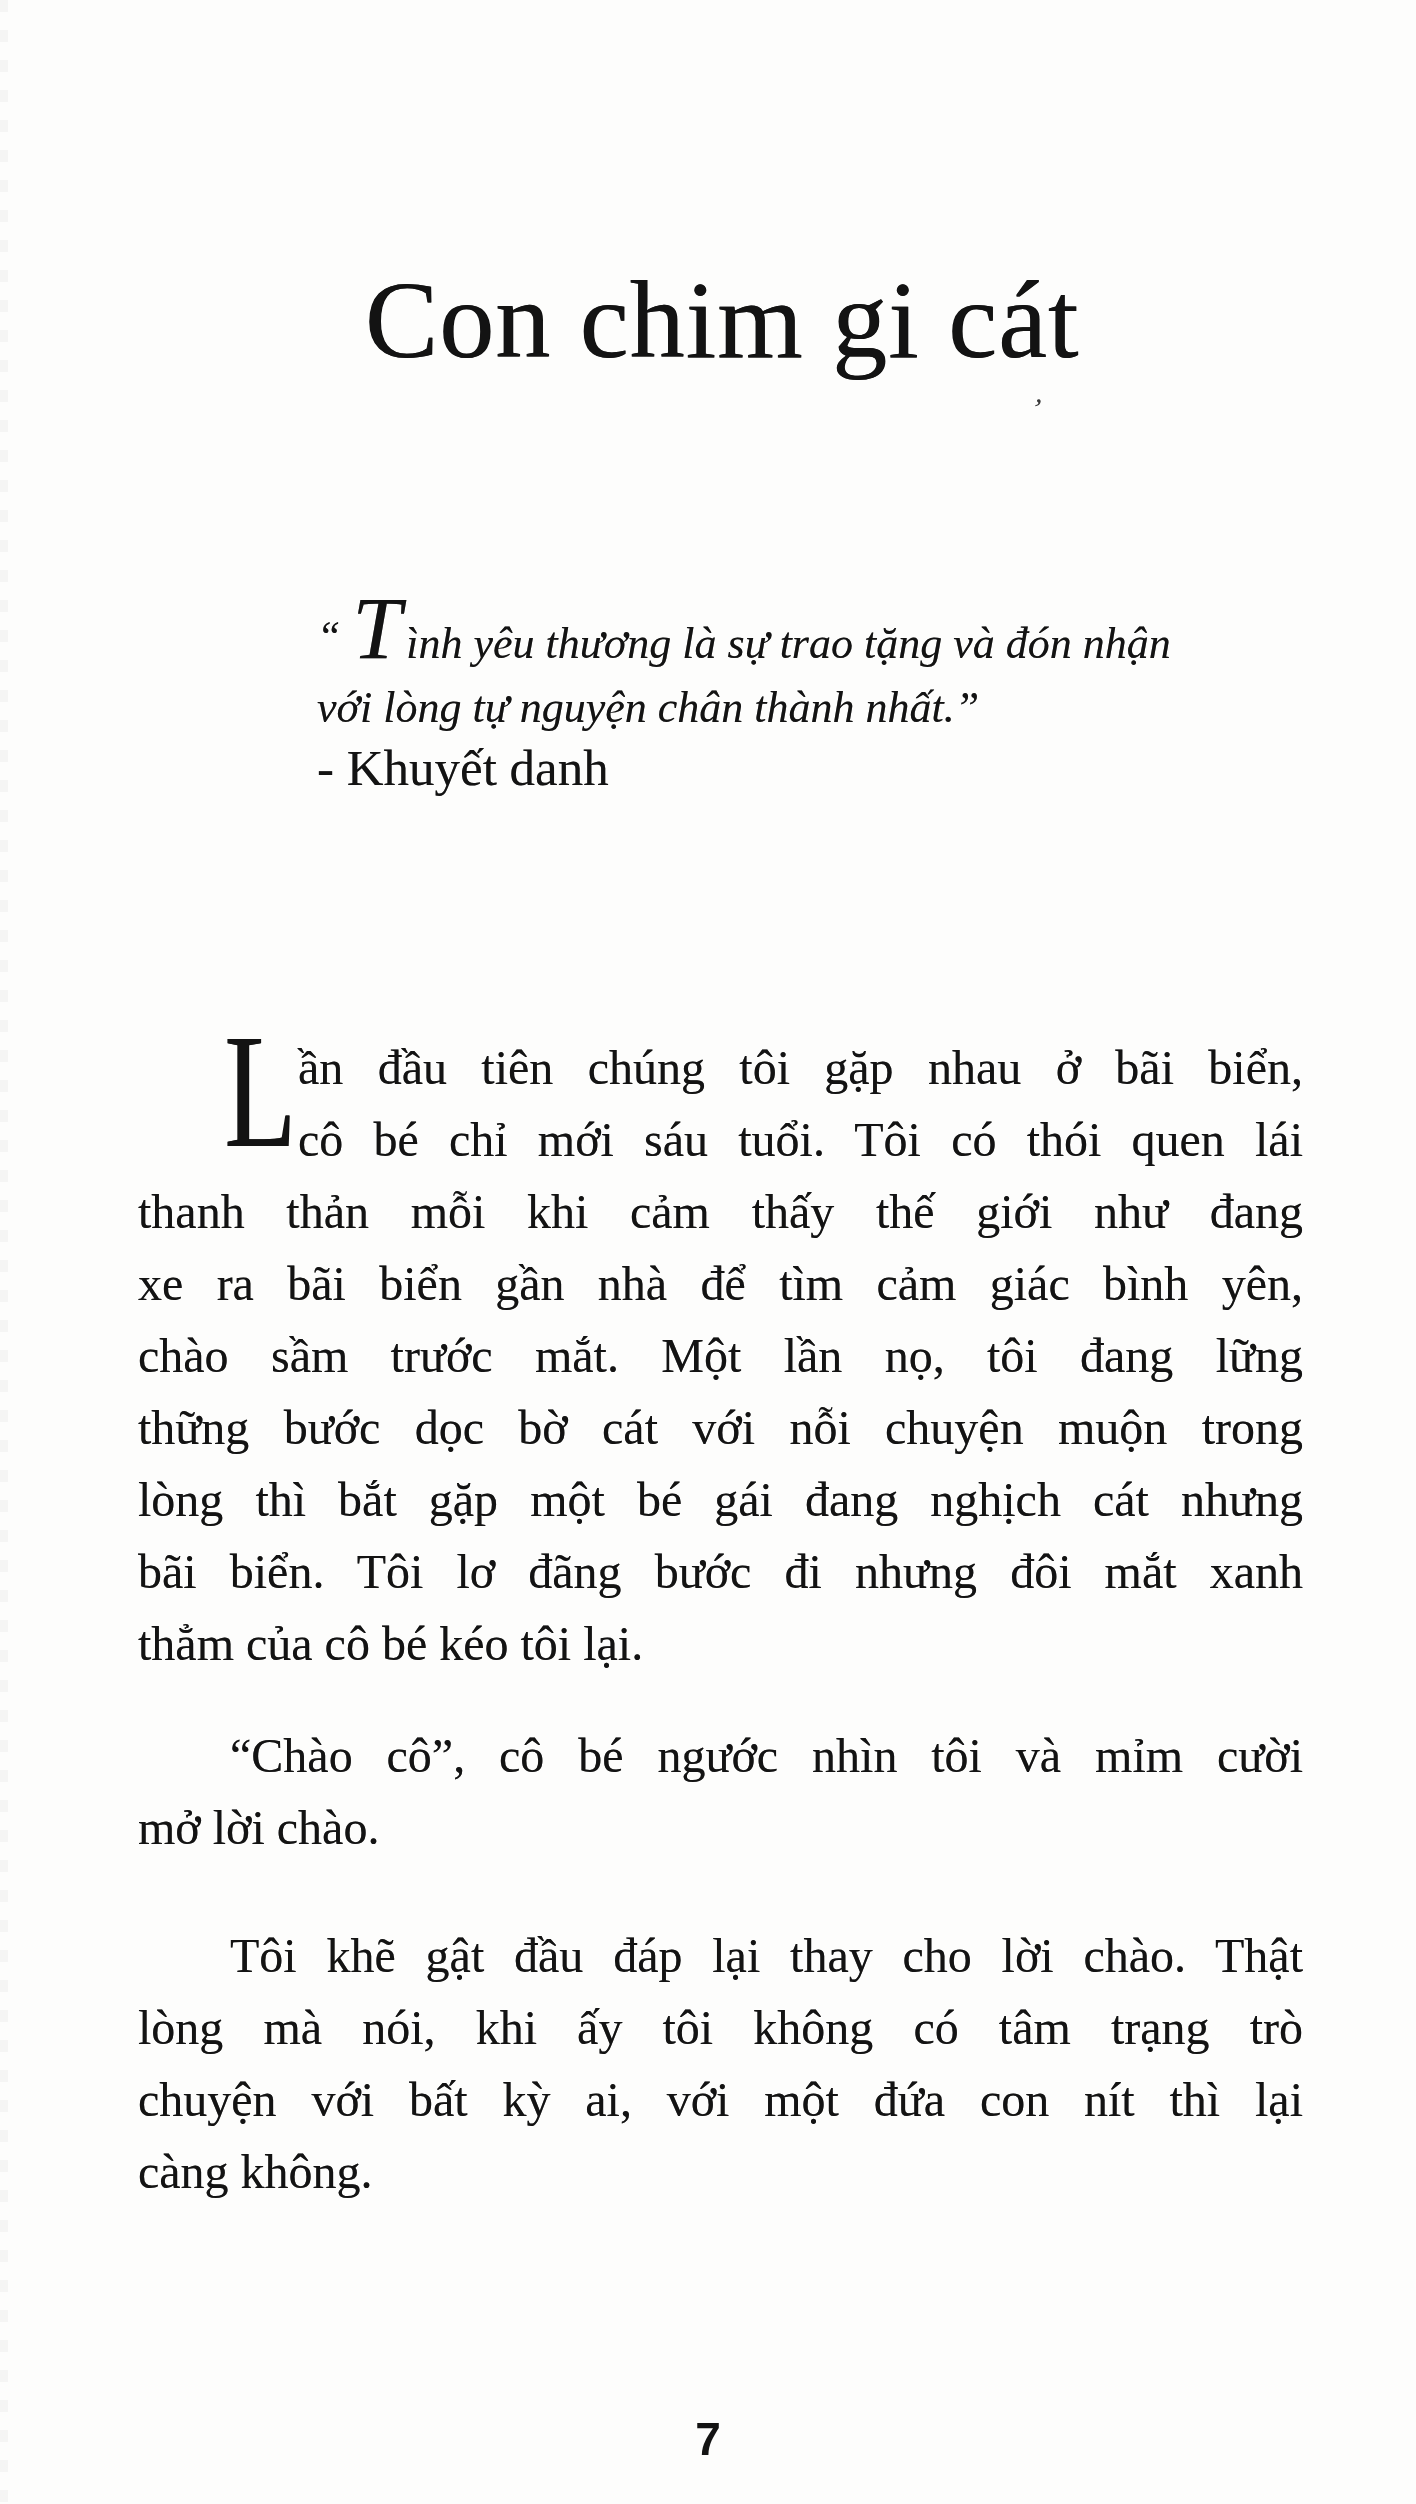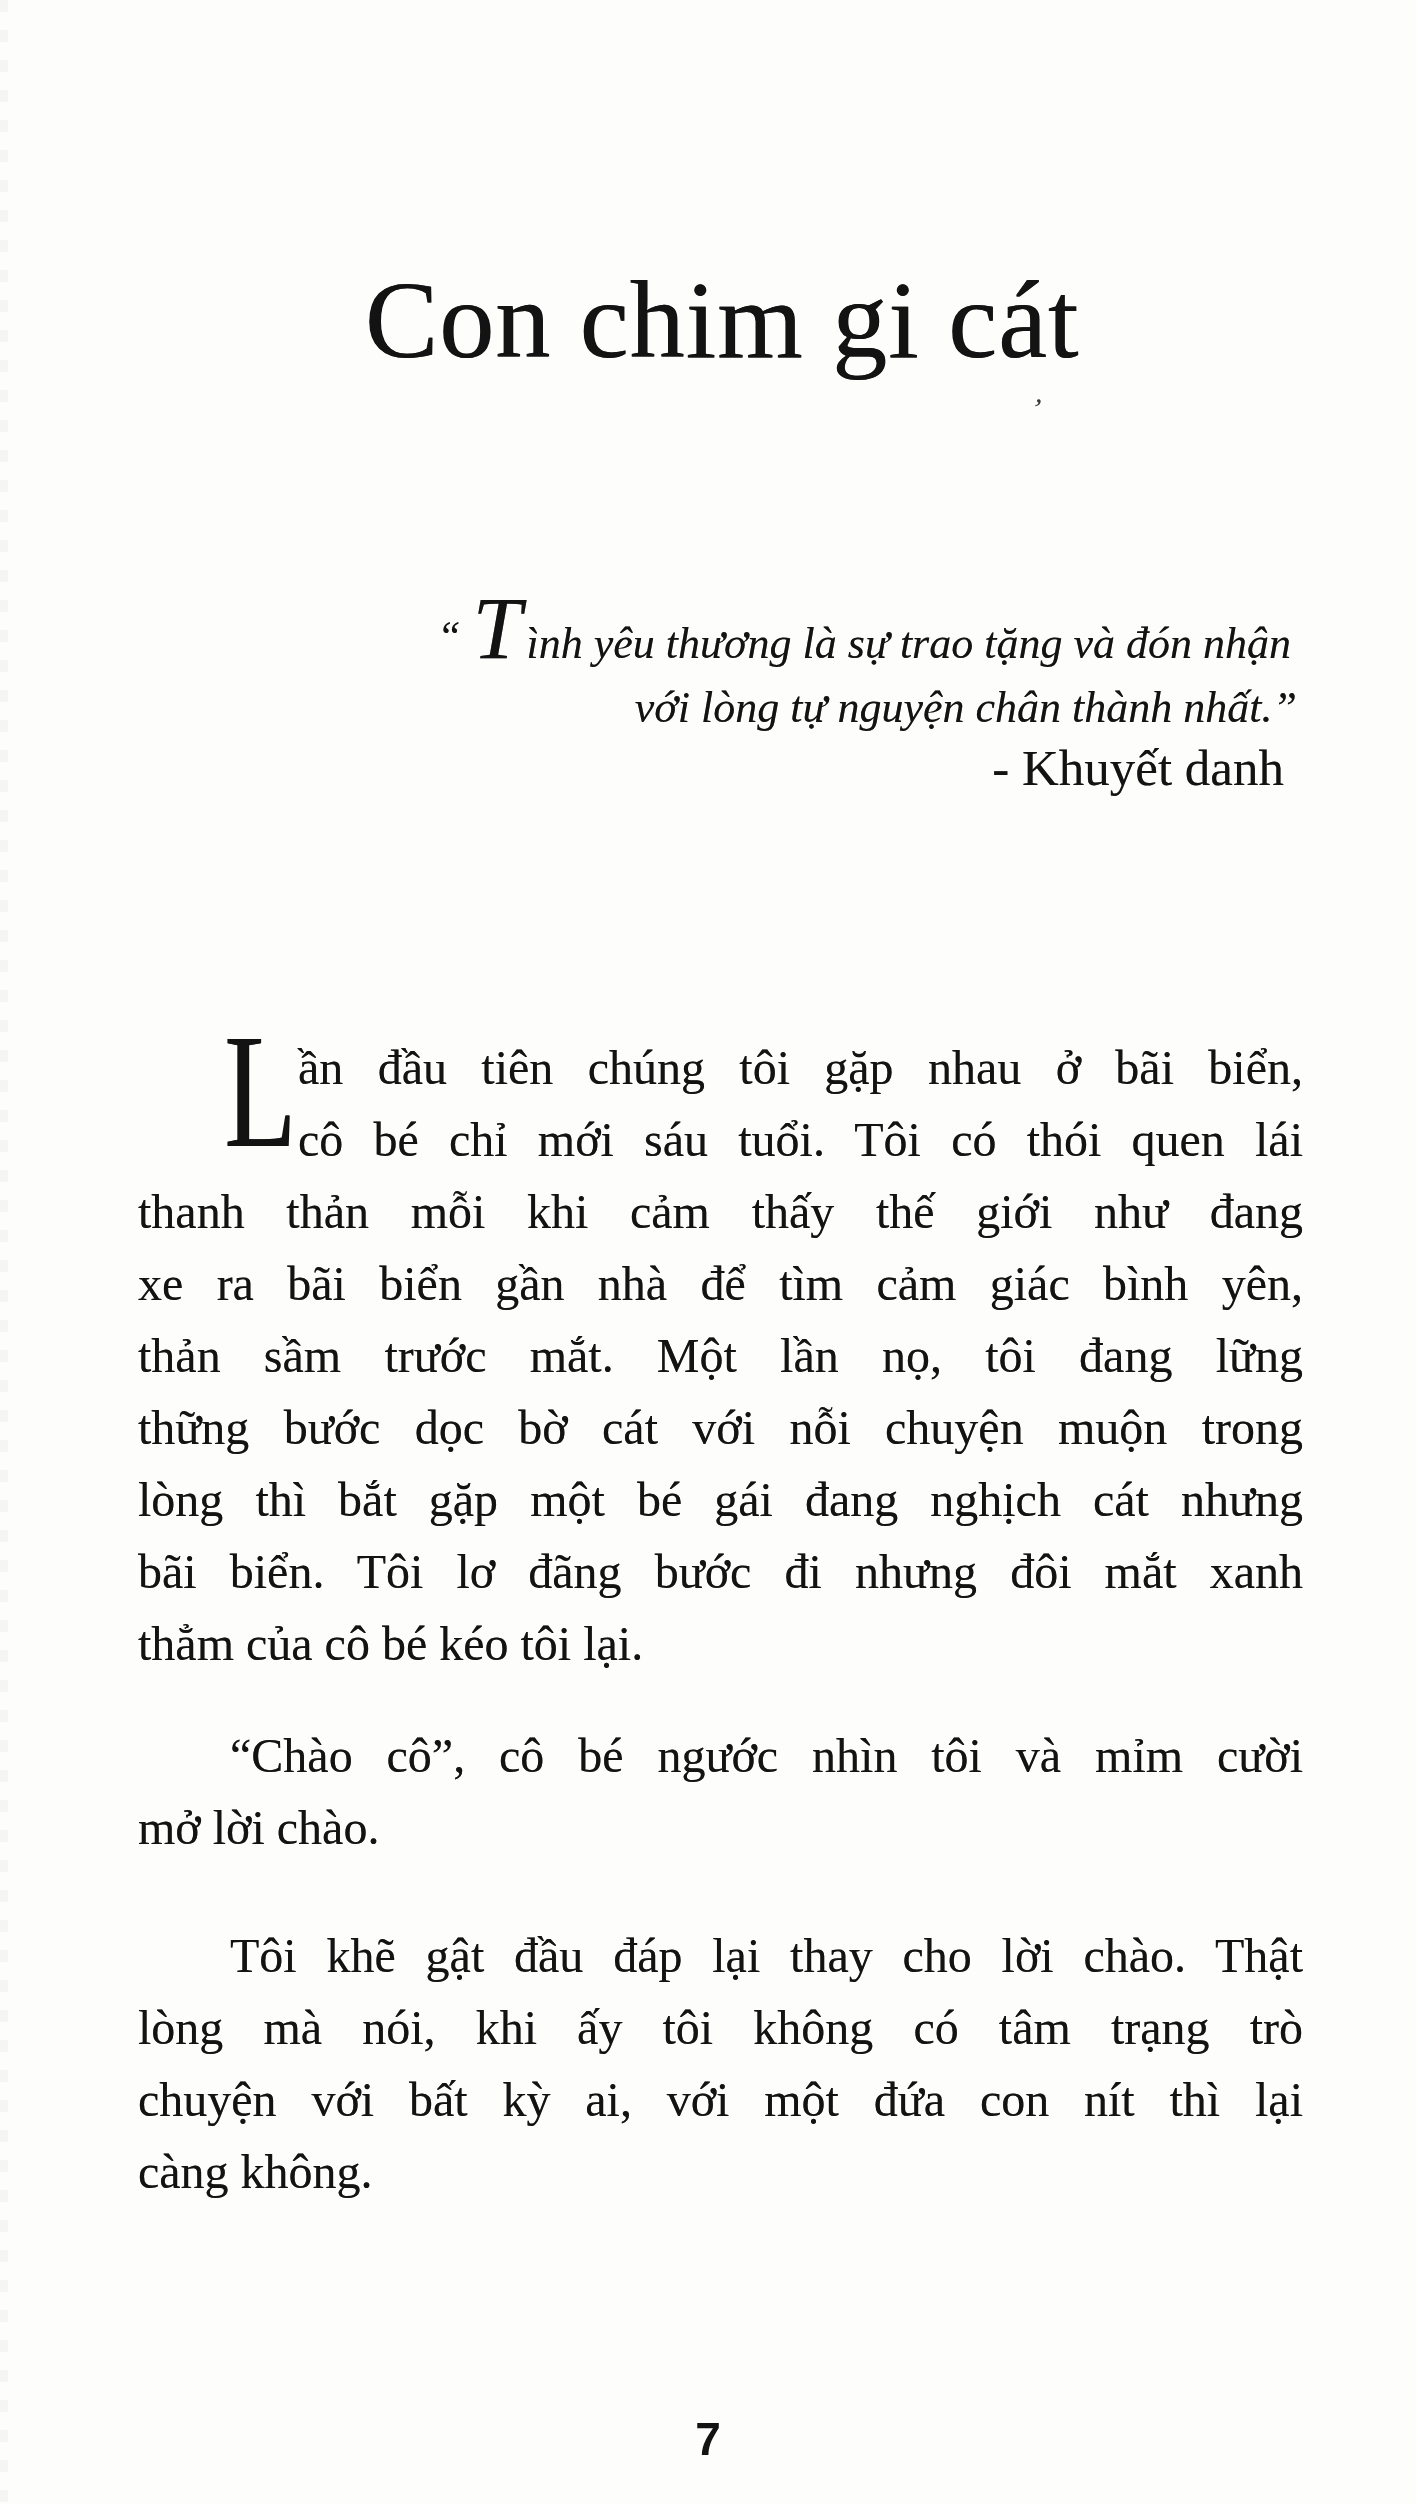--- a/index.html
+++ b/index.html
@@ -26,21 +26,21 @@
     font-size: 110px; line-height: 112px;
     letter-spacing: 1px;
     text-shadow: 0.6px 0 0 #111;
   }
   .stray {
     position: absolute; left: 1032px; top: 392px;
     font-size: 30px; color: #3a3a3a; transform: rotate(12deg);
   }
   .epigraph {
     position: absolute; top: 612px; right: 119px; width: 980px;
-    text-align: right; font-style: italic;
+    font-style: italic;
   }
   .eline { font-size: 44px; line-height: 63px; white-space: nowrap; text-shadow: 0 0 0.5px rgba(0,0,0,0.5); }
   .e1 { padding-right: 6px; }
   .oq { font-size: 42px; position: relative; top: -8px; margin-right: 12px; }
   .script-t { font-size: 88px; line-height: 0; margin-right: 5px; }
   .attribution {
     font-style: normal; font-size: 51px; line-height: 59px;
     padding-right: 13px; white-space: nowrap;
     text-shadow: 0 0 0.4px rgba(0,0,0,0.5);
   }
@@ -88,21 +88,21 @@
 
   <div class="bodytext">
 
     <div class="para p1">
       <span class="dropcap">L</span>
       <div class="spacer"></div>
       <div class="line">ần đầu tiên chúng tôi gặp nhau ở bãi biển,</div>
       <div class="line">cô bé chỉ mới sáu tuổi. Tôi có thói quen lái</div>
       <div class="line">thanh thản mỗi khi cảm thấy thế giới như đang</div>
       <div class="line">xe ra bãi biển gần nhà để tìm cảm giác bình yên,</div>
-      <div class="line">thản sầm trước mắt. Một lần nọ, tôi đang lững</div>
+      <div class="line">chào sầm trước mắt. Một lần nọ, tôi đang lững</div>
       <div class="line">thững bước dọc bờ cát với nỗi chuyện muộn trong</div>
       <div class="line">lòng thì bắt gặp một bé gái đang nghịch cát nhưng</div>
       <div class="line">bãi biển. Tôi lơ đãng bước đi nhưng đôi mắt xanh</div>
       <div class="line last">thẳm của cô bé kéo tôi lại.</div>
     </div>
 
     <div class="para p2">
       <div class="line indent">“Chào cô”, cô bé ngước nhìn tôi và mỉm cười</div>
       <div class="line last">mở lời chào.</div>
     </div>

